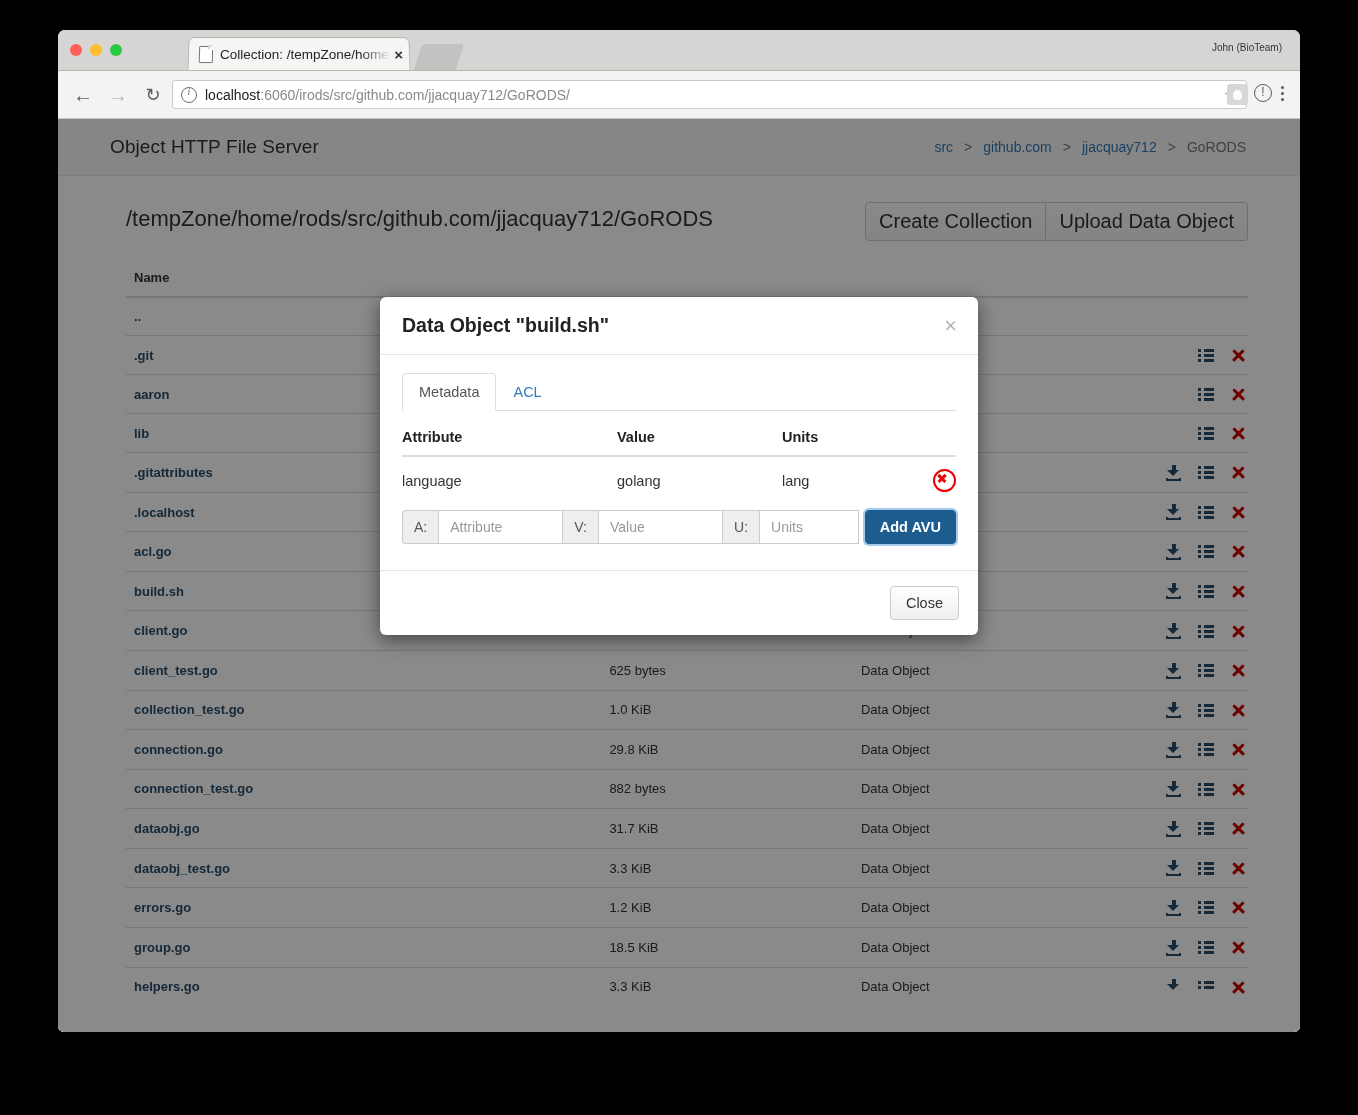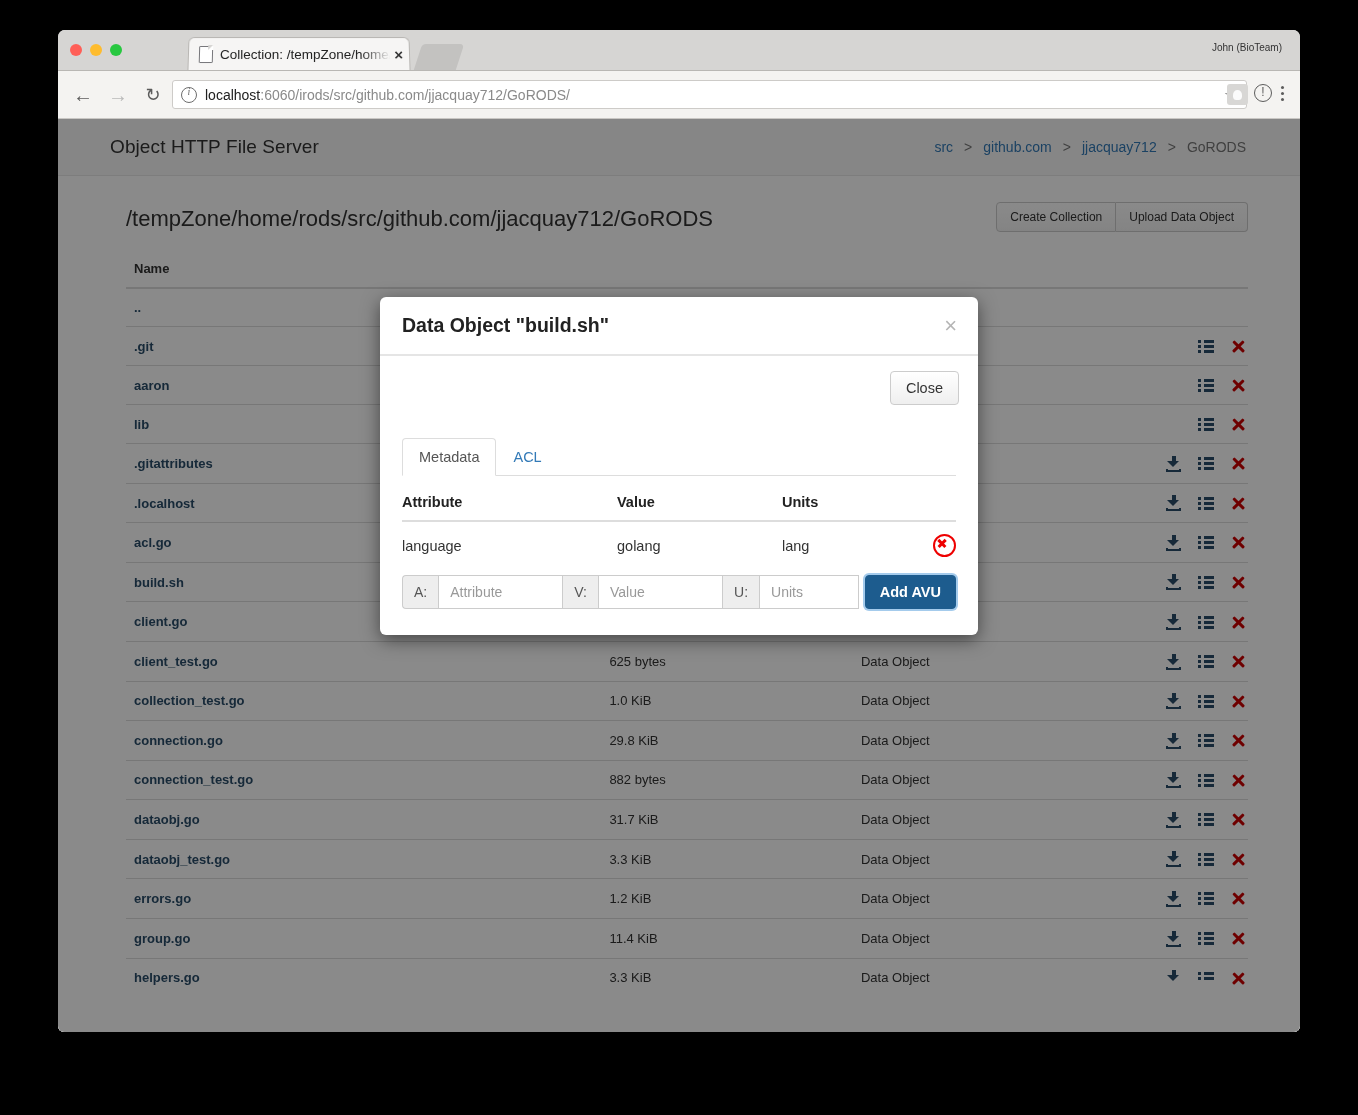--- a/index.html
+++ b/index.html
@@ -275,21 +275,21 @@
     flex: 1;
   }
   #page-actions {
     display: flex;
     flex: none;
   }
   .btn-default {
     background: linear-gradient(#ffffff, #f3f3f3);
     border: 1px solid #ccc;
     color: #333;
-    font-size: 12px;
+    font-size: 20px;
     font-family: "Liberation Sans", sans-serif;
     padding: 7px 13px;
     cursor: pointer;
   }
   #create-collection-button { border-radius: 4px 0 0 4px; }
   #upload-data-object-button { border-radius: 0 4px 4px 0; border-left: none; }
 
   
   #file-table {
     width: 100%;
@@ -728,44 +728,40 @@
                 <td class="col-actions"><span class="row-icon ic-download"><i></i></span><span class="row-icon ic-list"><i class="r0"></i><b class="r0"></b><i class="r1"></i><b class="r1"></b><i class="r2"></i><b class="r2"></b></span><span class="row-icon ic-close-x"></span></td>
               </tr>
               <tr>
                 <td class="col-name"><a class="file-link">errors.go</a></td>
                 <td class="col-size">1.2 KiB</td>
                 <td class="col-type">Data Object</td>
                 <td class="col-actions"><span class="row-icon ic-download"><i></i></span><span class="row-icon ic-list"><i class="r0"></i><b class="r0"></b><i class="r1"></i><b class="r1"></b><i class="r2"></i><b class="r2"></b></span><span class="row-icon ic-close-x"></span></td>
               </tr>
               <tr>
                 <td class="col-name"><a class="file-link">group.go</a></td>
-                <td class="col-size">11.4 KiB</td>
+                <td class="col-size">18.5 KiB</td>
                 <td class="col-type">Data Object</td>
                 <td class="col-actions"><span class="row-icon ic-download"><i></i></span><span class="row-icon ic-list"><i class="r0"></i><b class="r0"></b><i class="r1"></i><b class="r1"></b><i class="r2"></i><b class="r2"></b></span><span class="row-icon ic-close-x"></span></td>
               </tr>
               <tr>
                 <td class="col-name"><a class="file-link">helpers.go</a></td>
                 <td class="col-size">3.3 KiB</td>
                 <td class="col-type">Data Object</td>
                 <td class="col-actions"><span class="row-icon ic-download"></span><span class="row-icon ic-list"><i class="r0"></i><b class="r0"></b><i class="r1"></i><b class="r1"></b></span><span class="row-icon ic-close-x"></span></td>
               </tr>
             </tbody>
         </table>
       </div>
 
       <div id="modal-backdrop"></div>
 
       <div id="modal-dialog">
         <div id="modal-header">
           <h2 id="modal-title">Data Object "build.sh"</h2>
           <button id="modal-close-button">×</button>
-        </div>
-
-        <div id="modal-footer">
-          <button id="close-button">Close</button>
         </div>
 
         <div id="modal-body">
           <div id="modal-tabs">
               <button class="modal-tab active">Metadata</button>
               <button class="modal-tab">ACL</button>
             </div>
 
           <table id="avu-table">
             <thead>
@@ -789,17 +785,21 @@
           <div id="avu-input-group">
             <span class="ig-addon" id="addon-a">A:</span>
             <input class="ig-input" id="input-attribute" type="text" placeholder="Attribute" style="">
             <span class="ig-addon">V:</span>
             <input class="ig-input" id="input-value" type="text" placeholder="Value" style="">
             <span class="ig-addon">U:</span>
             <input class="ig-input" id="input-units" type="text" placeholder="Units" style="">
             <button id="add-avu-button">Add AVU</button>
           </div>
         </div>
+
+        <div id="modal-footer">
+          <button id="close-button">Close</button>
+        </div>
       </div>
 
     </div>
   </div>
 </div>
 
 </body></html>

